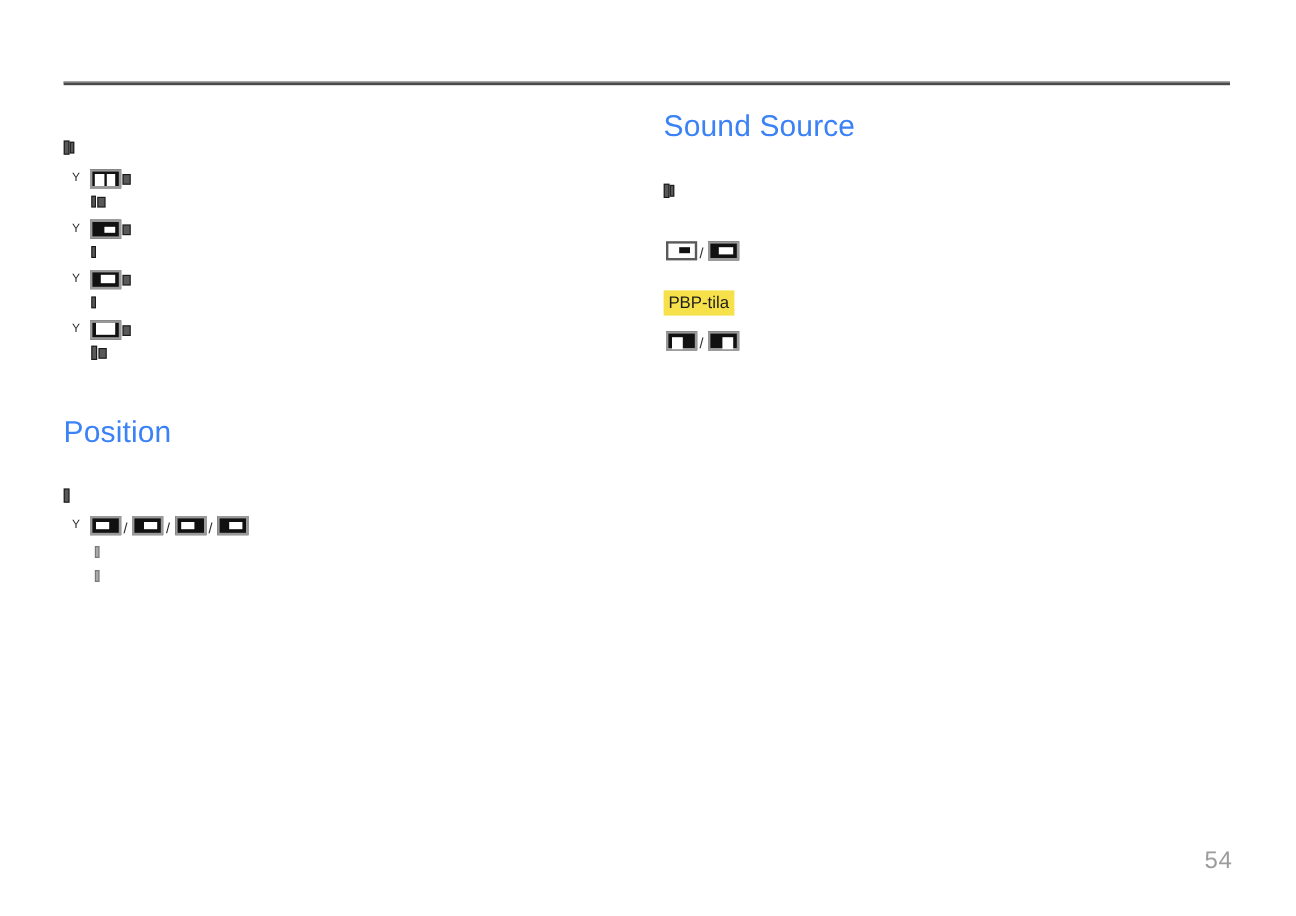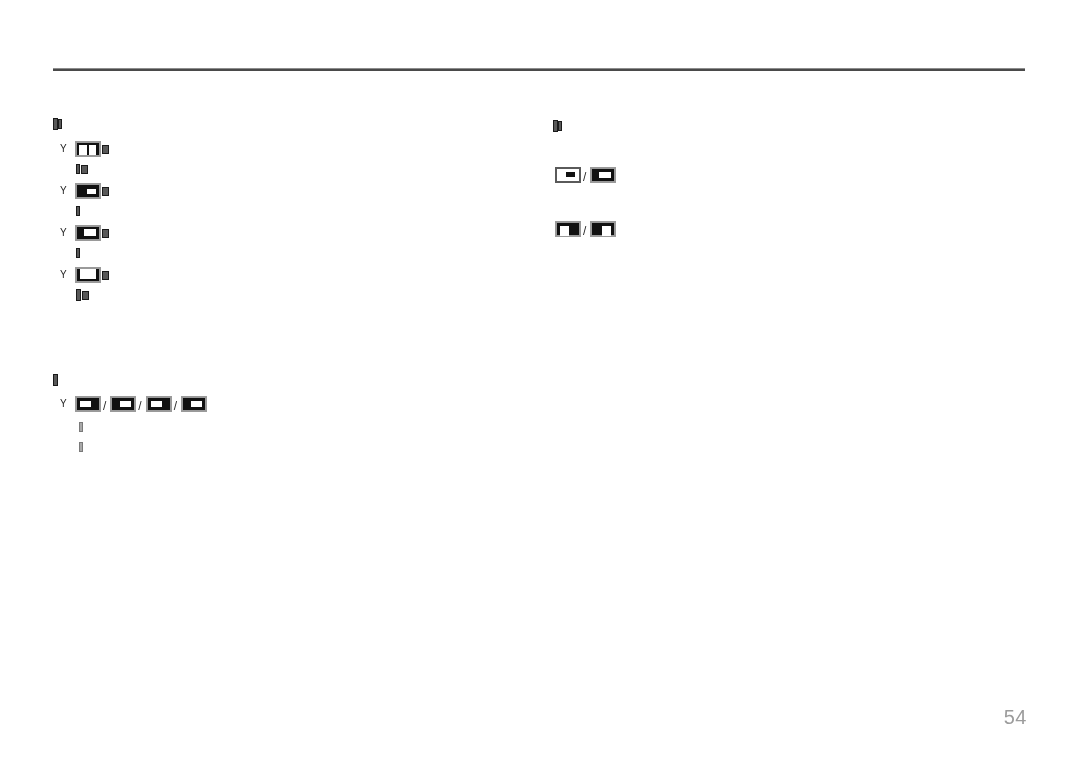--- a/index.html
+++ b/index.html
@@ -237,20 +237,21 @@
       </span>
     </div>
     <div class="opt-caption">
       <span class="glyph-run">
         <span class="tofu t1"></span><span class="tofu t3" style="margin-left:1px"></span>
       </span>
     </div>
 
     <div style="height:40px"></div>
 
+    <h2 class="section-heading">Position</h2>
 
     <div style="height:27px"></div>
 
     <div class="bullet-line">
       <span class="glyph-run">
         <span class="tofu t1"></span>
       </span>
     </div>
 
     <div style="height:5px"></div>
@@ -294,20 +295,21 @@
     <div class="opt-caption indent2" style="margin-top:3px">
       <span class="glyph-run">
         <span class="tofu t2 t-gray"></span>
       </span>
     </div>
 
   </div>
 
   <div class="col-right">
 
+    <h2 class="section-heading">Sound Source</h2>
 
     <div style="height:28px"></div>
 
     <div class="bullet-line">
       <span class="glyph-run">
         <span class="tofu t1"></span><span class="tofu t2"></span>
       </span>
     </div>
 
     <div style="height:20px"></div>
@@ -324,20 +326,23 @@
       <span class="sep">/</span>
       <span class="icon-wrap">
         <span class="scr" style="width:26px;height:16px;">
           <span class="inner" style="right:3px;bottom:3px;width:12px;height:6px;"></span>
         </span>
       </span>
     </div>
 
     <div style="height:22px"></div>
 
+    <div>
+      <span class="hl">PBP-tila</span>
+    </div>
 
     <div style="height:10px"></div>
 
     <div class="opt-row" style="margin-left:0">
       <span class="icon-wrap">
         <span class="scr" style="width:26px;height:16px;">
           <span class="inner" style="left:3px;top:3px;width:9px;height:10px;"></span>
         </span>
       </span>
       <span class="sep">/</span>

